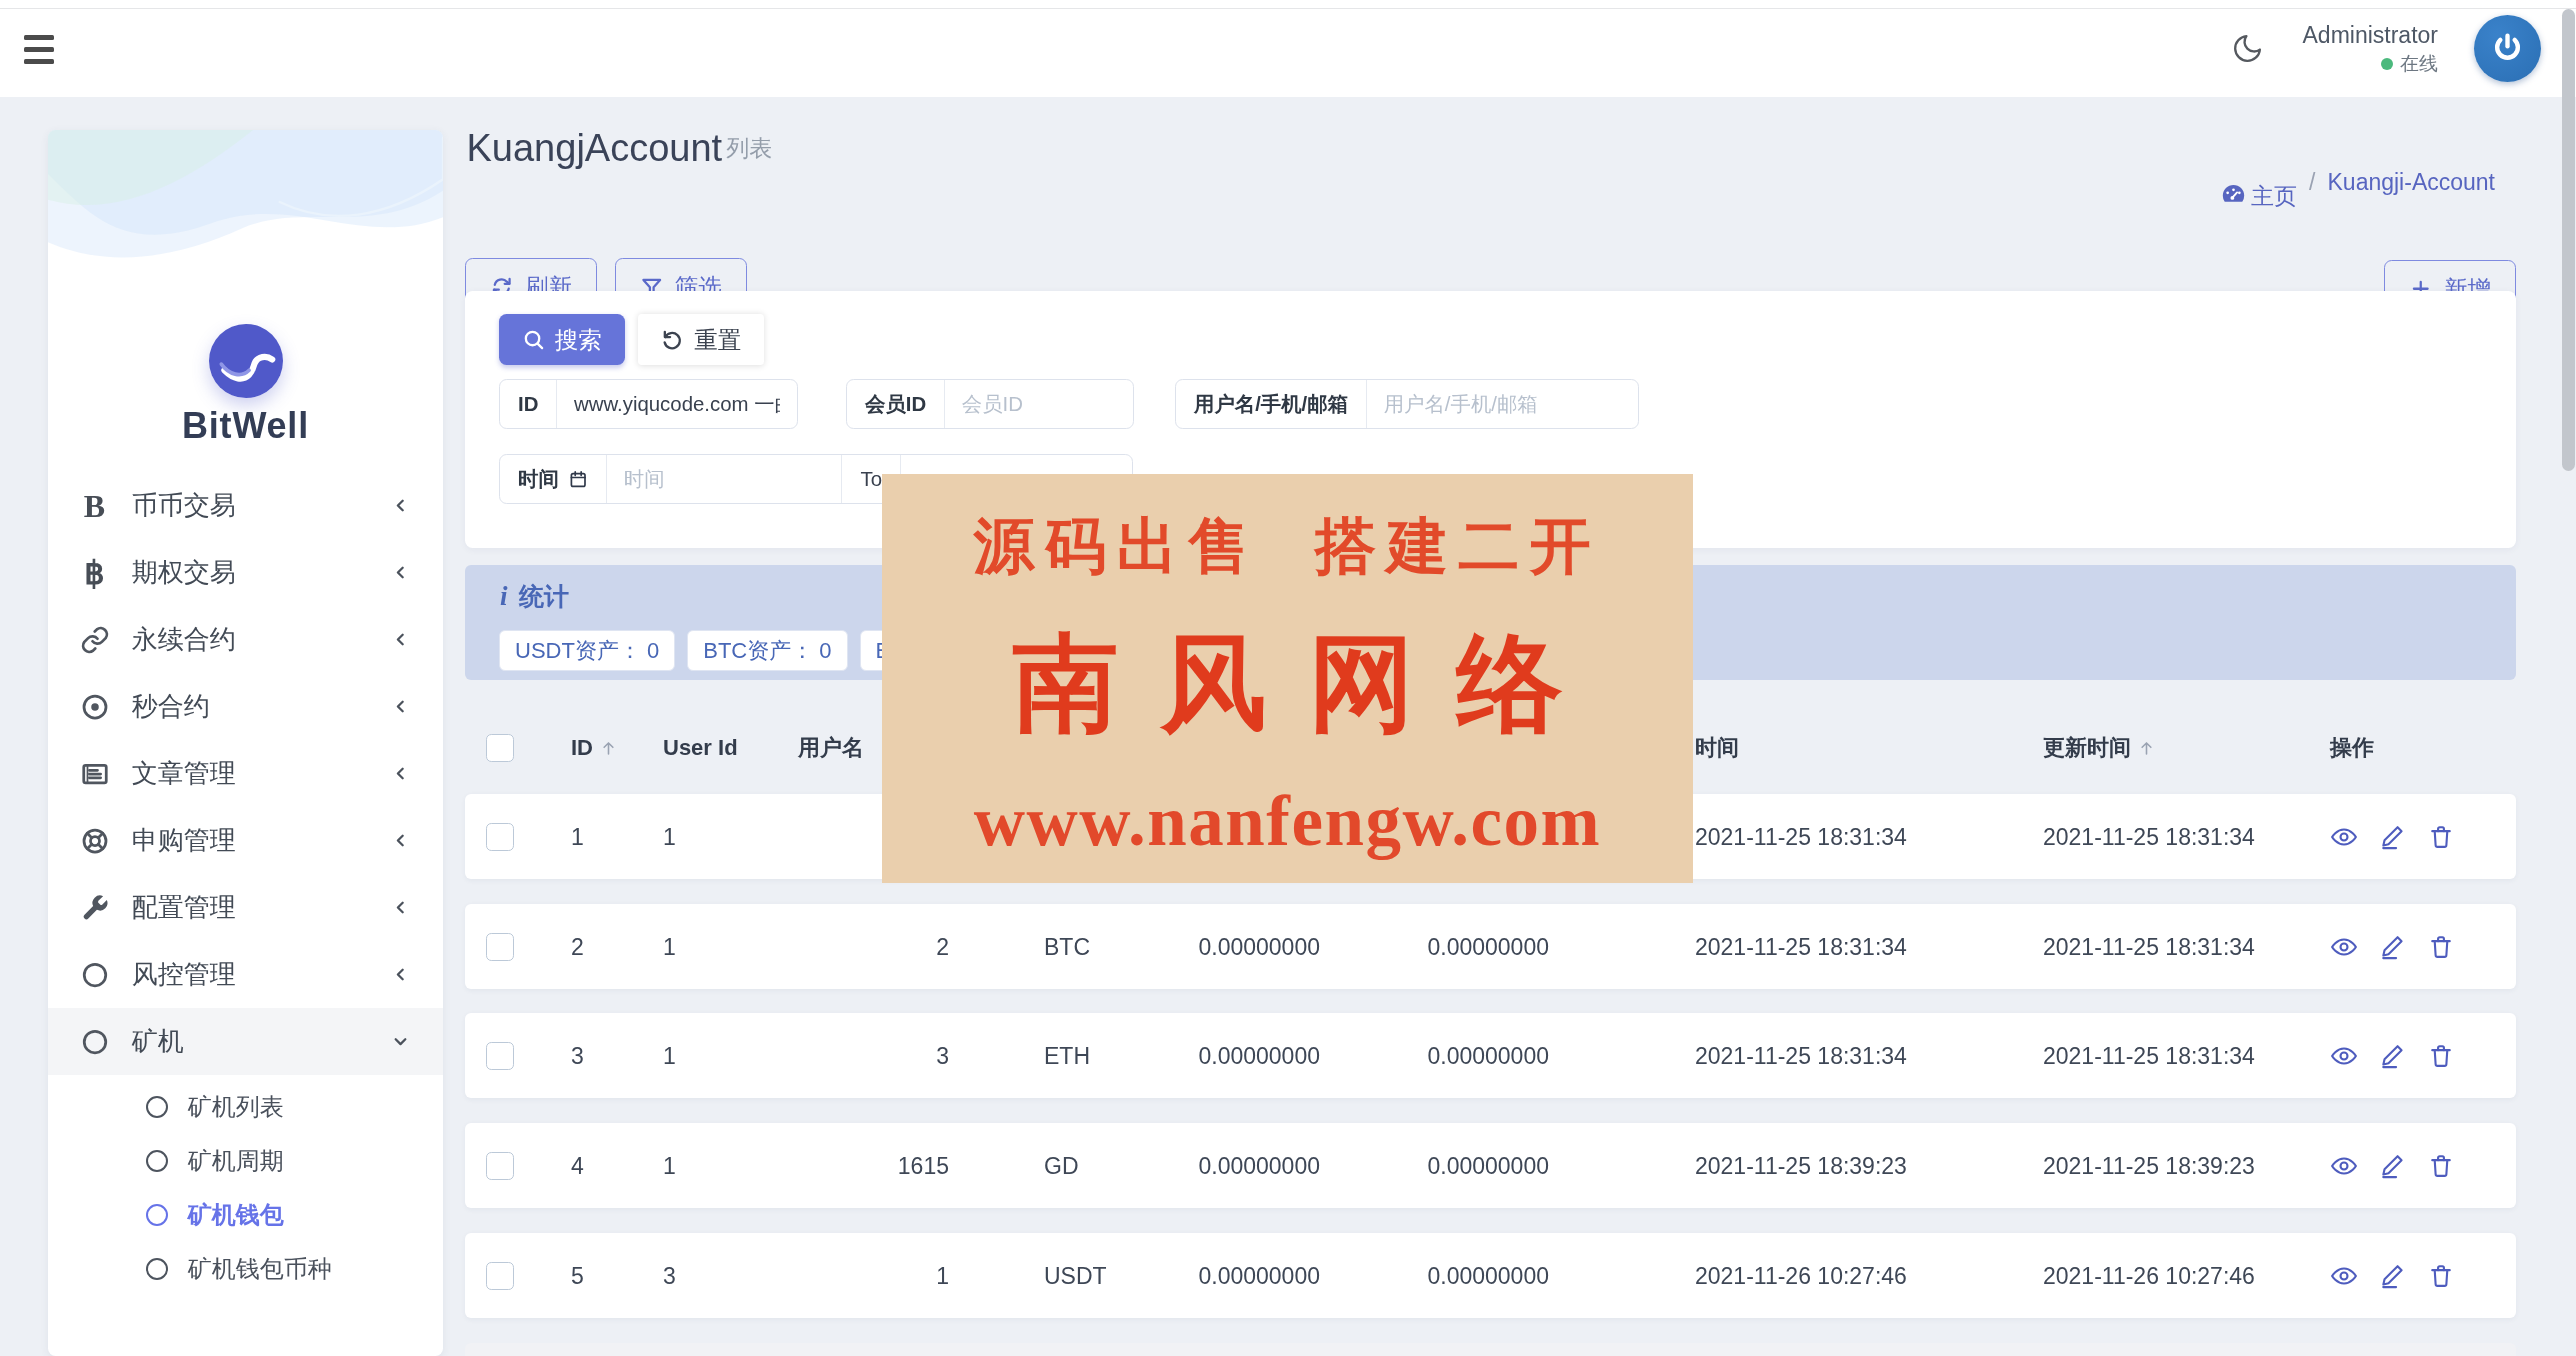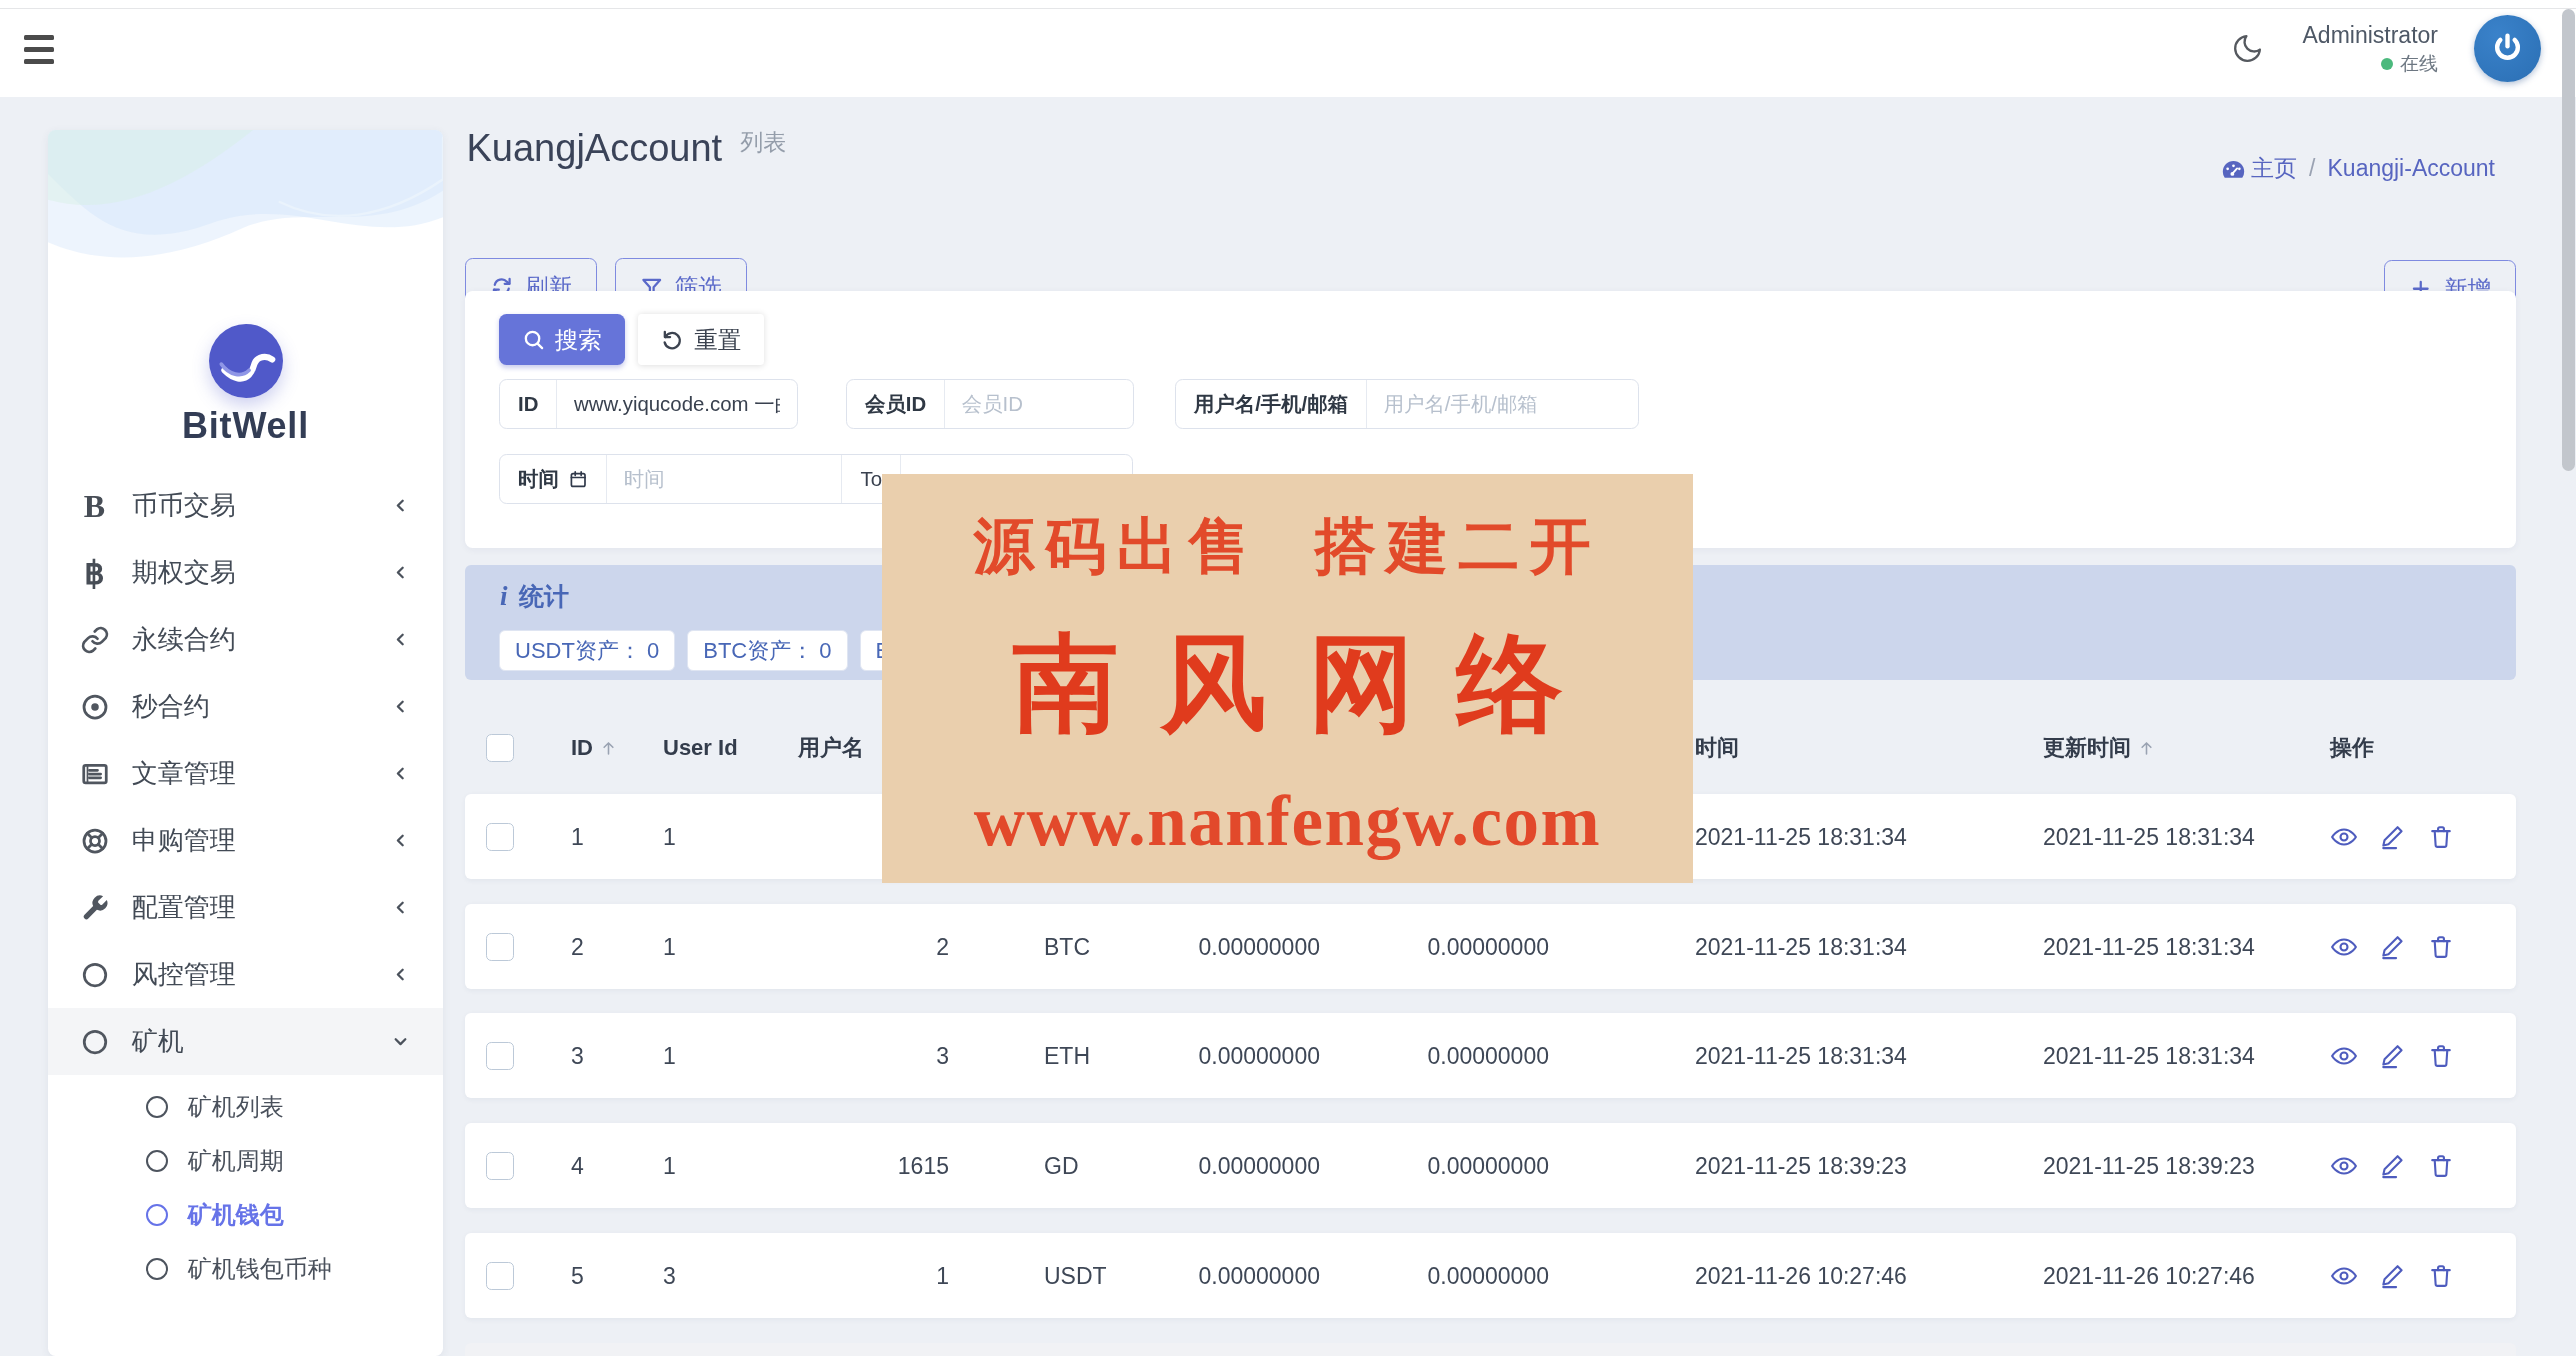--- a/index.html
+++ b/index.html
@@ -40,25 +40,25 @@
   .chev svg{width:21px;height:21px;stroke-width:2.6;}
   .subnav{padding:4.5px 0 7.6px;}
   .sub-item{height:54px;display:flex;align-items:center;gap:19.7px;padding-left:98px;cursor:pointer;}
   .bullet{width:18px;height:18px;border-radius:50%;border:2.3px solid #4d545e;flex:none;}
   .sub-lbl{font-size:24px;color:#4a515c;}
   .sub-item.active .bullet{border-color:#6673e8;}
   .sub-item.active .sub-lbl{color:#6673e8;font-weight:700;}
 
   
   .main{position:absolute;left:465px;top:97px;width:2051px;height:1259px;}
-  .page-head{position:absolute;top:30px;left:1.5px;display:flex;align-items:flex-start;gap:18px;}
+  .page-head{position:absolute;top:30px;left:1.5px;display:flex;align-items:center;gap:4px;}
   .page-title{font-size:38px;font-weight:500;color:#3a4358;margin:0;}
   .page-sub{font-size:23px;color:#949daa;}
   .breadcrumb{position:absolute;top:56px;right:21px;display:flex;align-items:center;gap:12px;font-size:23px;color:#5765c0;}
-  .breadcrumb .home{display:flex;align-items:flex-end;gap:4px;cursor:pointer;}
+  .breadcrumb .home{display:flex;align-items:flex-start;gap:4px;cursor:pointer;margin-top:28px;}
   .breadcrumb .home svg{width:27px;height:27px;}
   .crumb-sep{color:#9aa2b2;}
   .crumb-link{cursor:pointer;}
 
   .toolbar{position:absolute;top:118px;left:0;display:flex;gap:18px;}
   .btn-outline{height:58px;padding:0 24px;border:1.5px solid #7e8ae0;border-radius:7.6px;color:#5a69c9;font-size:23.5px;display:inline-flex;align-items:center;gap:11.4px;background:transparent;cursor:pointer;font-family:inherit;margin-top:43px;}
   .btn-outline svg{width:23.5px;height:23.5px;stroke-width:2.3;}
   .add-btn{position:absolute;top:120px;right:0;}
 
   .search-card{position:absolute;top:194px;left:0;width:2051px;height:257px;background:#fff;border-radius:7.6px;box-shadow:0 1.5px 7.6px rgba(31,45,90,.05);}

